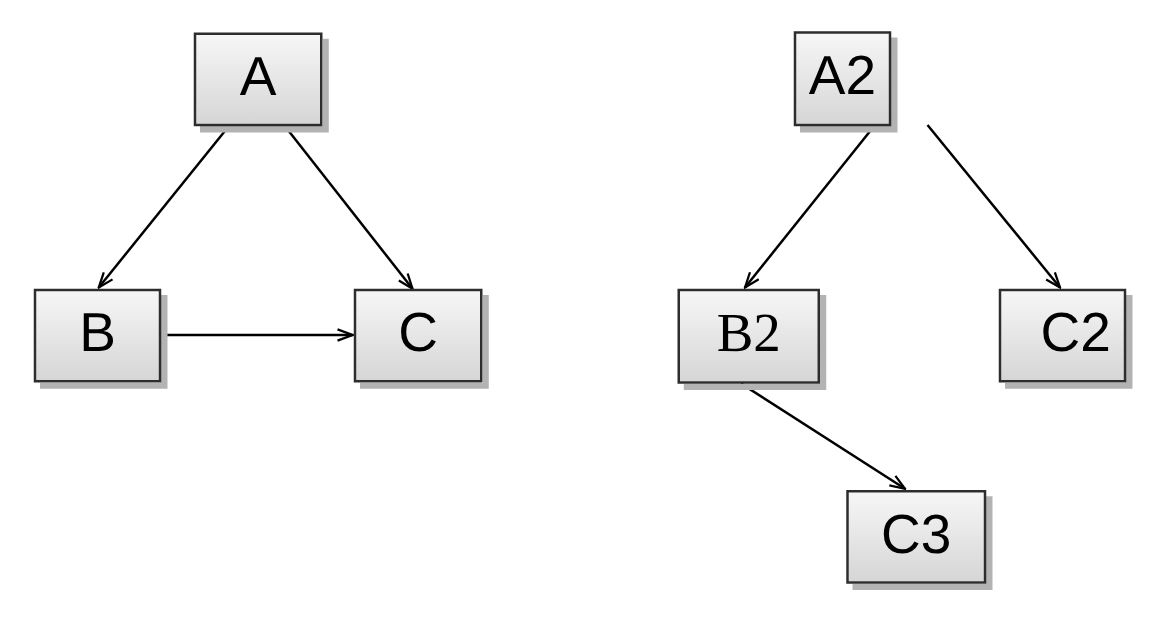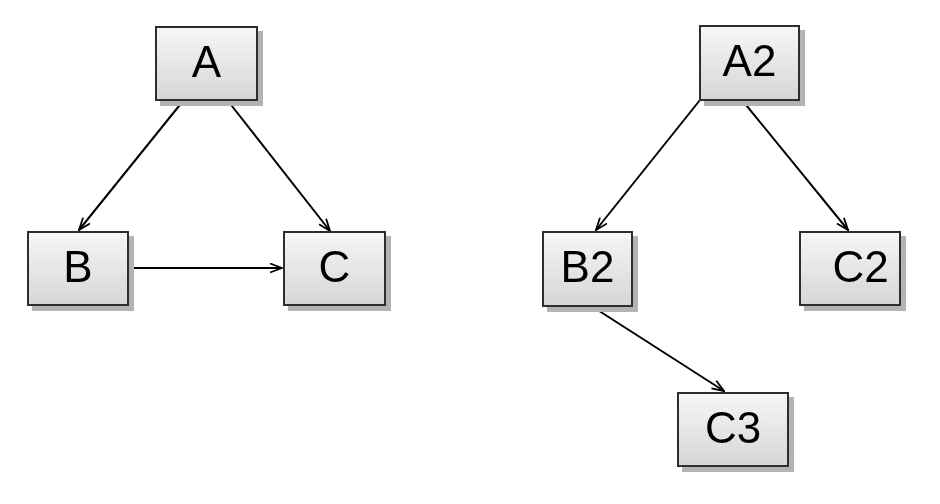--- a/index.html
+++ b/index.html
@@ -62,24 +62,24 @@
 
 <div class="node" style="left: 155px; top: 26px; width: 103px; height: 75px;">
       <span>A</span>
     </div>
     <div class="node" style="left: 27px; top: 231px; width: 102px; height: 75px;">
       <span>B</span>
     </div>
     <div class="node" style="left: 283px; top: 231px; width: 103px; height: 75px;">
       <span>C</span>
     </div>
-    <div class="node" style="left: 699px; top: 25px; width: 101px; height: 76px;">
+    <div class="node" style="left: 635px; top: 25px; width: 78px; height: 76px;">
       <span>A2</span>
     </div>
-    <div class="node" style="left: 542px; top: 231px; width: 91px; height: 76px;">
+    <div class="node" style="left: 542px; top: 231px; width: 114px; height: 76px; font-family: Liberation Serif, serif;">
       <span>B2</span>
     </div>
     <div class="node" style="left: 799px; top: 231px; width: 102px; height: 75px; padding-left: 21px;">
       <span>C2</span>
     </div>
     <div class="node" style="left: 677px; top: 392px; width: 112px; height: 75px;">
       <span>C3</span>
     </div>
   </div>
 

